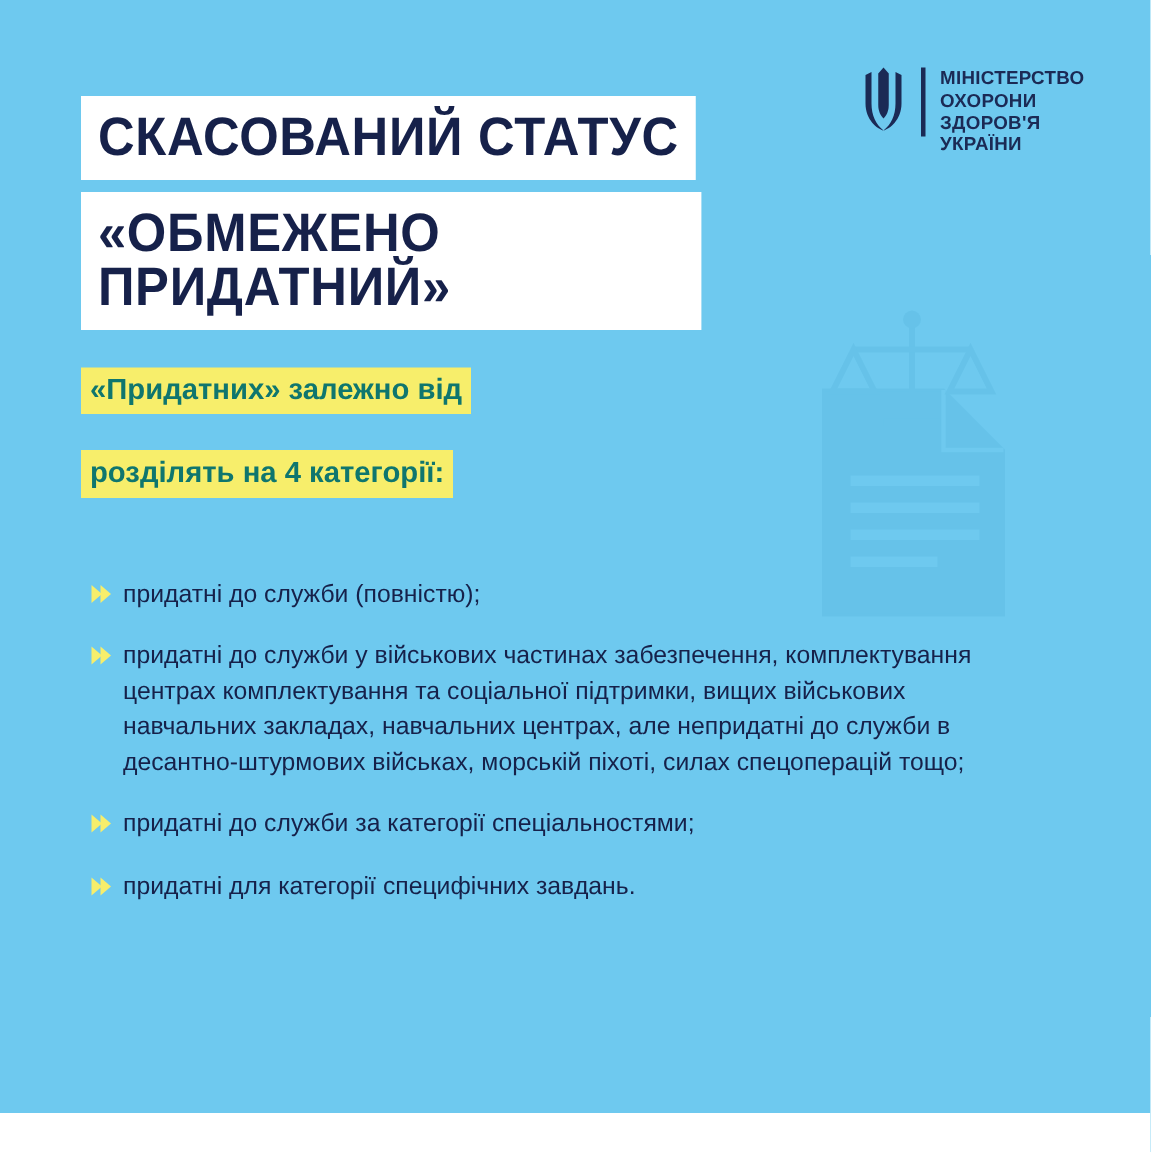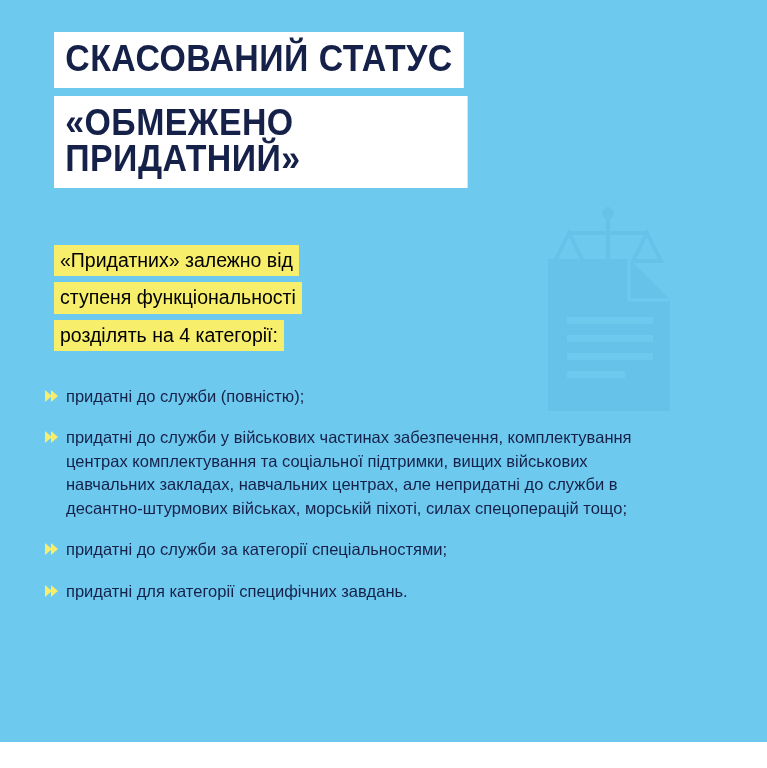--- a/index.html
+++ b/index.html
@@ -46,21 +46,21 @@
     line-height: 1.18;
     letter-spacing: 0.2px;
     text-transform: uppercase;
     white-space: pre-line;
     padding-top: 1px;
   }
 
   
   .title-wrap {
     position: absolute;
-    top: 32px;
+    top: 64px;
     left: 54px;
     width: 440px;
   }
   .title-line {
     display: inline-block;
     background: #ffffff;
     color: #16214a;
     font-size: 36px;
     font-weight: bold;
     letter-spacing: 0.5px;
@@ -75,33 +75,33 @@
   
   .lead-wrap {
     position: absolute;
     top: 245px;
     left: 54px;
     width: 420px;
   }
   .lead-line {
     display: inline-block;
     background: #f7ee6b;
-    color: #000000;
+    color: #0f766e;
     font-size: 19.5px;
-    font-weight: normal;
+    font-weight: bold;
     line-height: 1.15;
     padding: 4px 6px 5px 6px;
     margin-bottom: 6px;
   }
 
   
   .list {
     position: absolute;
     top: 385px;
-    left: 44px;
+    left: 60px;
     width: 620px;
   }
   .list-item {
     display: flex;
     align-items: flex-start;
     margin-bottom: 18px;
   }
   .bullet {
     flex: 0 0 auto;
     width: 22px;
@@ -155,31 +155,44 @@
 
       <rect x="97" y="8" width="4" height="68" fill="#5fbde4"></rect>
       <rect x="60" y="26" width="78" height="4" fill="#5fbde4"></rect>
       <path d="M60 28 L46 56 L74 56 Z" fill="none" stroke="#5fbde4" stroke-width="4"></path>
       <path d="M138 28 L124 56 L152 56 Z" fill="none" stroke="#5fbde4" stroke-width="4"></path>
       <rect x="80" y="74" width="38" height="5" fill="#5fbde4"></rect>
       <circle cx="99" cy="8" r="6" fill="#5fbde4"></circle>
     </svg>
   </div>
 
+  <div class="logo-block">
+    <span>
+      <svg class="trident" viewBox="0 0 30 46" aria-hidden="true">
+        <path d="M15 1 L18.5 5 L18.5 26 C18.5 30 17 33 15 35 C13 33 11.5 30 11.5 26 L11.5 5 Z" fill="#1b2a55"></path>
+        <path d="M3 6 L7 4 L7 25 C7 33 10 39 15 43 C11 42 3 36 3 25 Z" fill="#1b2a55"></path>
+        <path d="M27 6 L23 4 L23 25 C23 33 20 39 15 43 C19 42 27 36 27 25 Z" fill="#1b2a55"></path>
+      </svg>
+    </span>
+    <span class="logo-divider"></span>
+    <span class="logo-text">МІНІСТЕРСТВО
+ОХОРОНИ
+ЗДОРОВ'Я
+УКРАЇНИ</span>
+  </div>
 
   <div class="title-wrap">
     <div class="title-line">СКАСОВАНИЙ СТАТУС</div>
     <br>
     <div class="title-line">«ОБМЕЖЕНО ПРИДАТНИЙ»</div>
   </div>
 
   <div class="lead-wrap">
     <div class="lead-line">«Придатних» залежно від</div>
     <br>
-    <div class="lead-line">ступеня функціональності</div>
     <br>
     <div class="lead-line">розділять на 4 категорії:</div>
   </div>
 
   <div class="list">
 
     <div class="list-item">
       <span class="bullet">
         <svg width="14" height="14" viewBox="0 0 14 14" aria-hidden="true">
           <path d="M1 1 L8 7 L1 13 Z" fill="#f7ee6b"></path>

